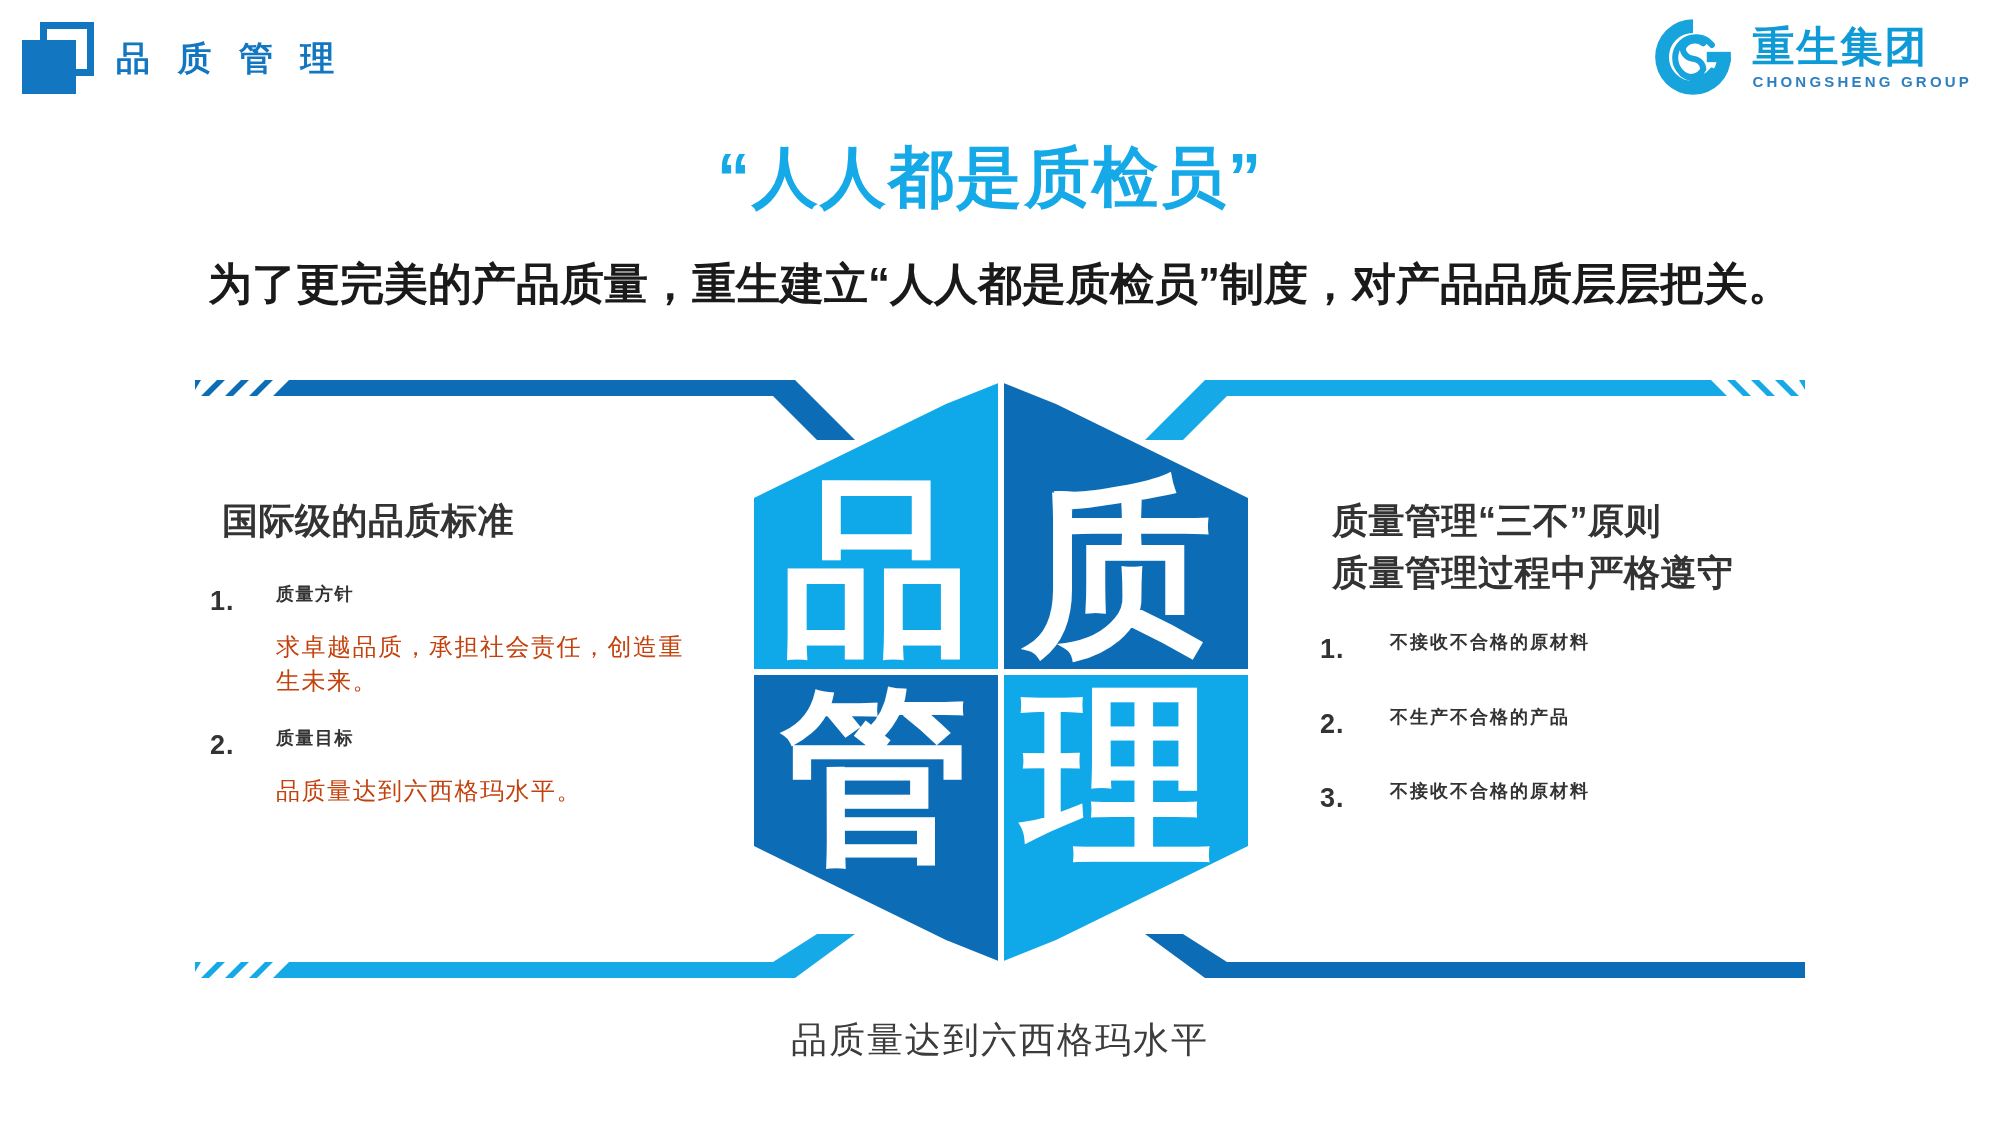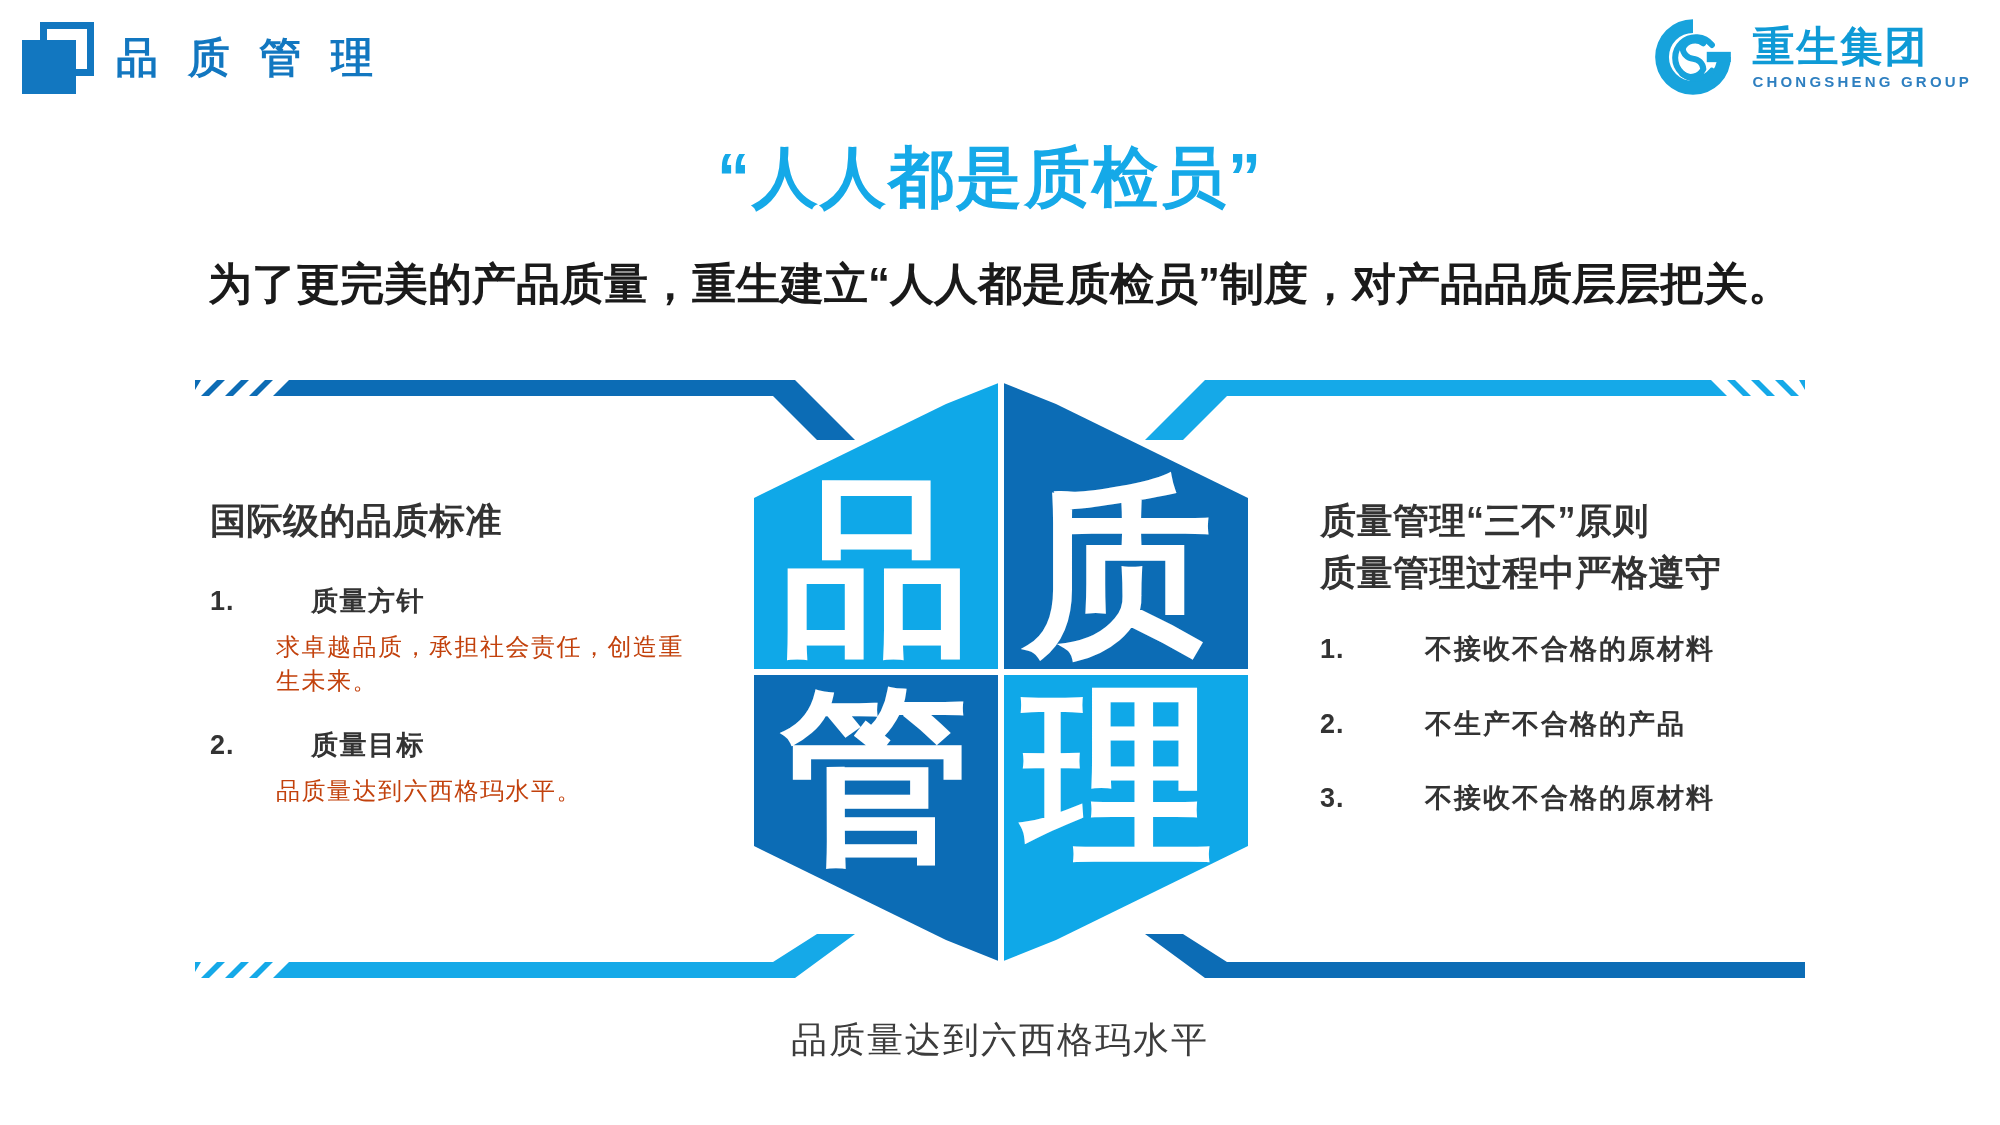--- a/index.html
+++ b/index.html
@@ -45,21 +45,21 @@
     border: 7px solid #1277C0;
     box-sizing: border-box;
   }
   #header-icon .sq-fill {
     position: absolute;
     left: 0; bottom: 0;
     width: 54px; height: 54px;
     background: #1277C0;
   }
   #header-title {
-    font-size: 42px;
+    font-size: 34px;
     font-weight: 700;
     color: #1277C0;
     letter-spacing: 9px;
     line-height: 1;
     white-space: nowrap;
   }
 
   #logo {
     position: absolute;
     right: 28px;
@@ -166,47 +166,46 @@
     left: 1320px;
     top: 495px;
     width: 560px;
   }
   .col-heading {
     font-size: 36px;
     font-weight: 700;
     color: #333333;
     line-height: 1.45;
     letter-spacing: 0.5px;
-    margin: 0 0 34px 0;
+    margin: 0 0 34px 12px;
     white-space: nowrap;
   }
   .col-heading.two-line { white-space: normal; margin-bottom: 30px; }
 
   .num-item {
     display: flex;
     align-items: flex-start;
     gap: 0px;
     margin-bottom: 8px;
   }
   .num-item .idx {
     font-size: 27px;
     font-weight: 700;
     color: #333333;
     width: 66px;
     flex: none;
     line-height: 1.5;
     letter-spacing: 1px;
   }
   .num-item .lbl {
-    font-size: 27px;
+    font-size: 18px;
     font-weight: 700;
     color: #333333;
     line-height: 1.5;
     letter-spacing: 1.5px;
-    margin-left: 35px;
   }
   .desc {
     font-size: 24px;
     font-weight: 400;
     color: #c2410c;
     line-height: 1.45;
     letter-spacing: 1.5px;
     margin: 2px 0 26px 66px;
     max-width: 420px;
   }

